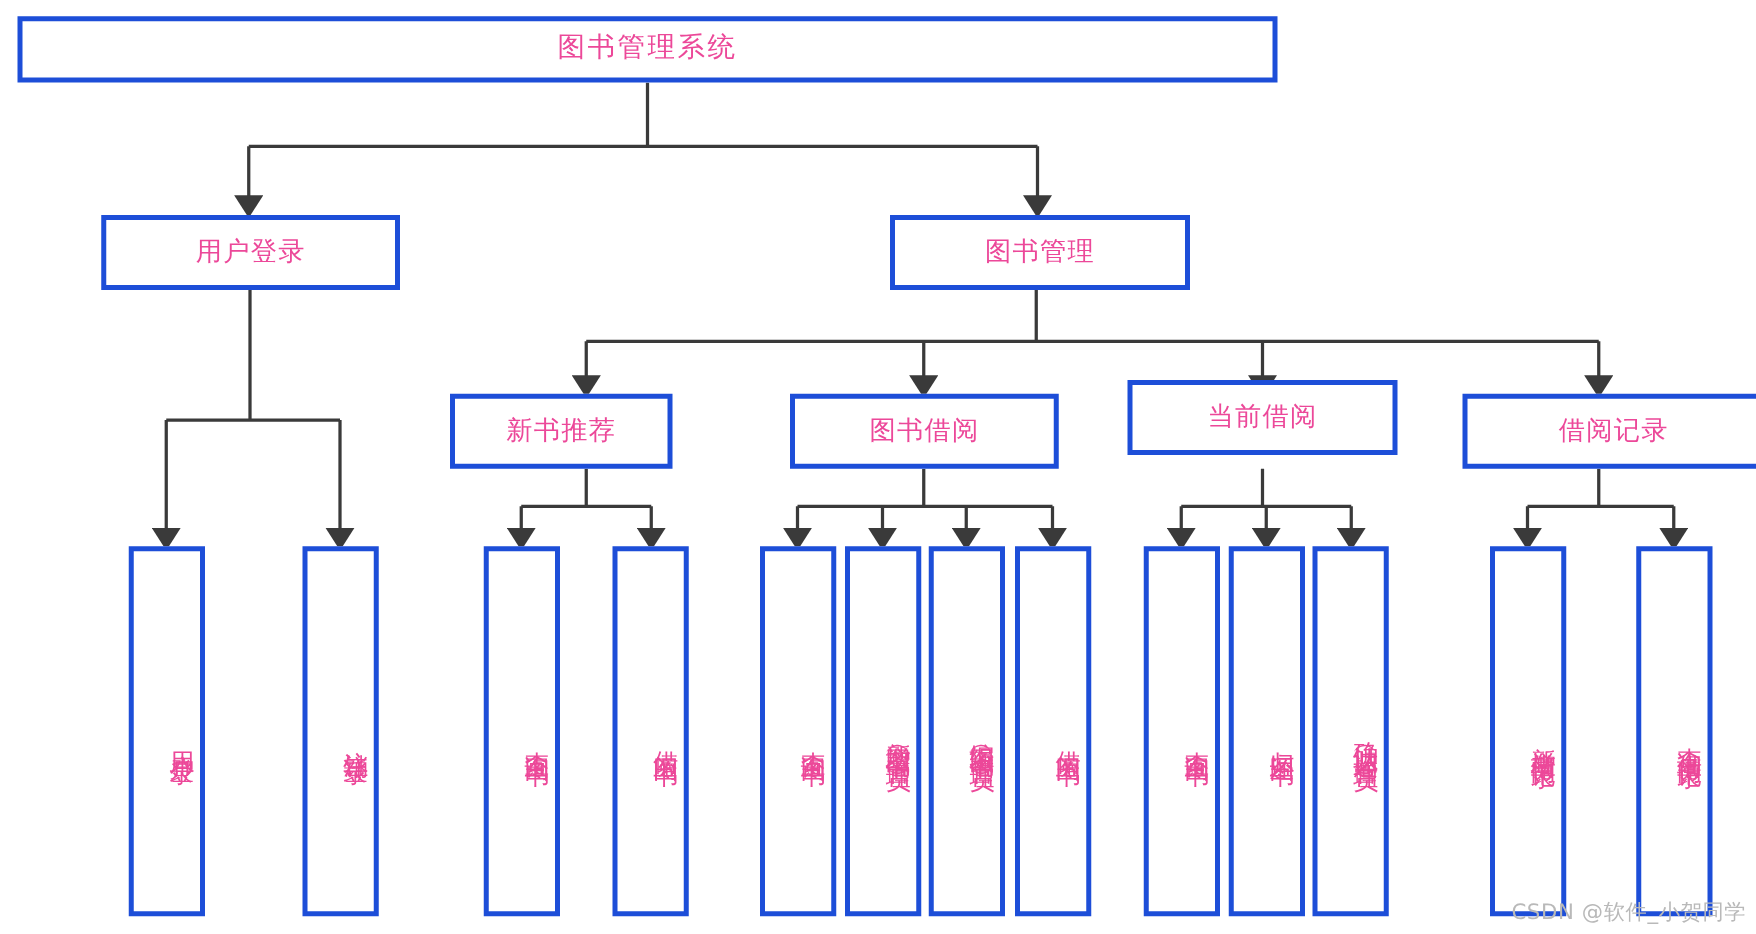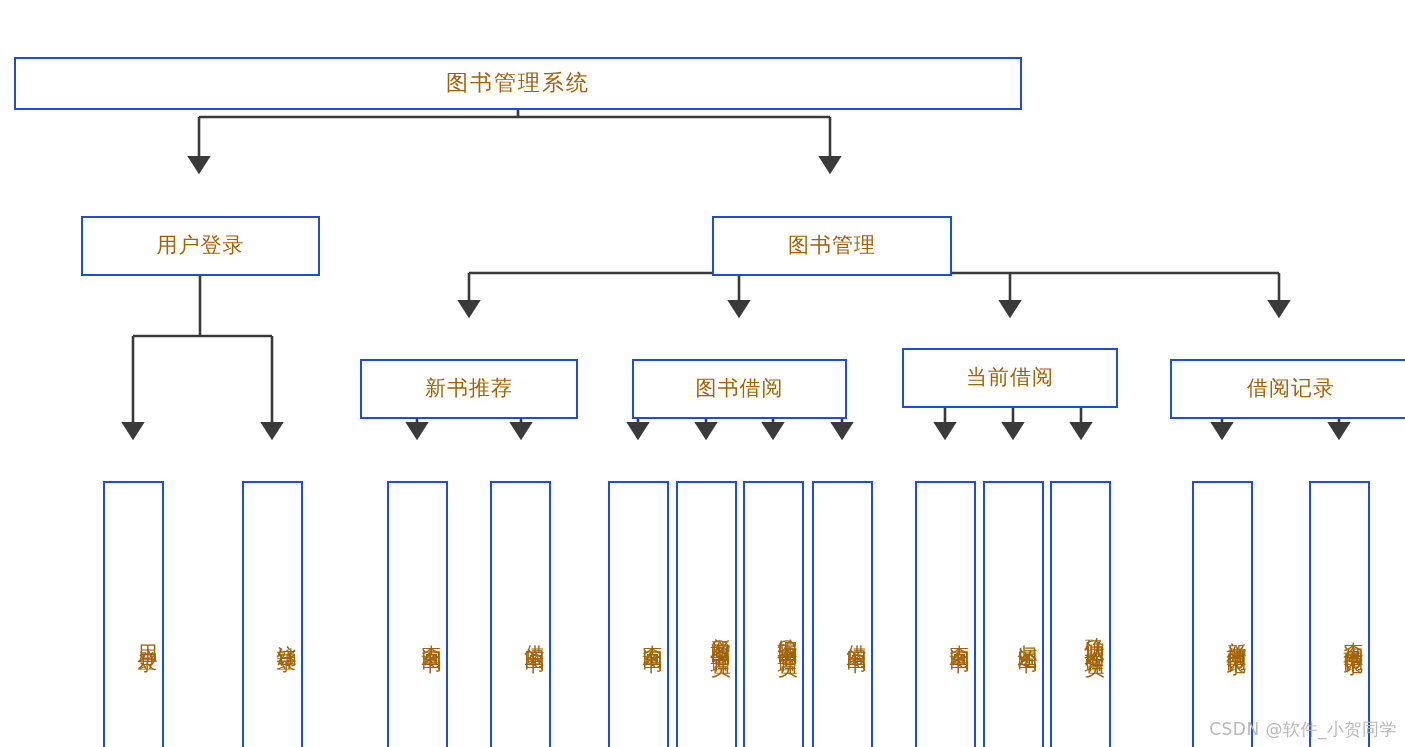--- a/index.html
+++ b/index.html
@@ -21,28 +21,27 @@
   #edges {
     position: absolute;
     left: 0;
     top: 0;
     width: 1405px;
     height: 747px;
   }
   .node {
     position: absolute;
     box-sizing: border-box;
-    border: 2px solid #1d4ed8;
+    border: 4px solid #1d4ed8;
     background: #ffffff;
     display: flex;
     align-items: center;
     justify-content: center;
-    color: #a16207;
+    color: #ec4899;
     z-index: 2;
-    margin-top: 44px;
   }
   .node.horiz {
     font-size: 21px;
     line-height: 1.2;
     letter-spacing: 1px;
   }
   .node.vert {
     writing-mode: vertical-rl;
     text-orientation: upright;
     font-size: 20px;
@@ -130,21 +129,21 @@
     <span class="nlabel">图书管理系统</span>
   </div>
 
   <div class="node horiz" style="left:81px; top:172px; width:239px; height:60px;">
     <span class="nlabel">用户登录</span>
   </div>
   <div class="node horiz" style="left:712px; top:172px; width:240px; height:60px;">
     <span class="nlabel">图书管理</span>
   </div>
 
-  <div class="node horiz" style="left:360px; top:315px; width:218px; height:60px;">
+  <div class="node horiz" style="left:360px; top:315px; width:178px; height:60px;">
     <span class="nlabel">新书推荐</span>
   </div>
   <div class="node horiz" style="left:632px; top:315px; width:215px; height:60px;text-align:center;">
     <span class="nlabel">图书借阅</span>
   </div>
   <div class="node horiz" style="left:902px; top:304px; width:216px; height:60px;">
     <span class="nlabel">当前借阅</span>
   </div>
   <div class="node horiz" style="left:1170px; top:315px; width:242px; height:60px;">
     <span class="nlabel">借阅记录</span>

